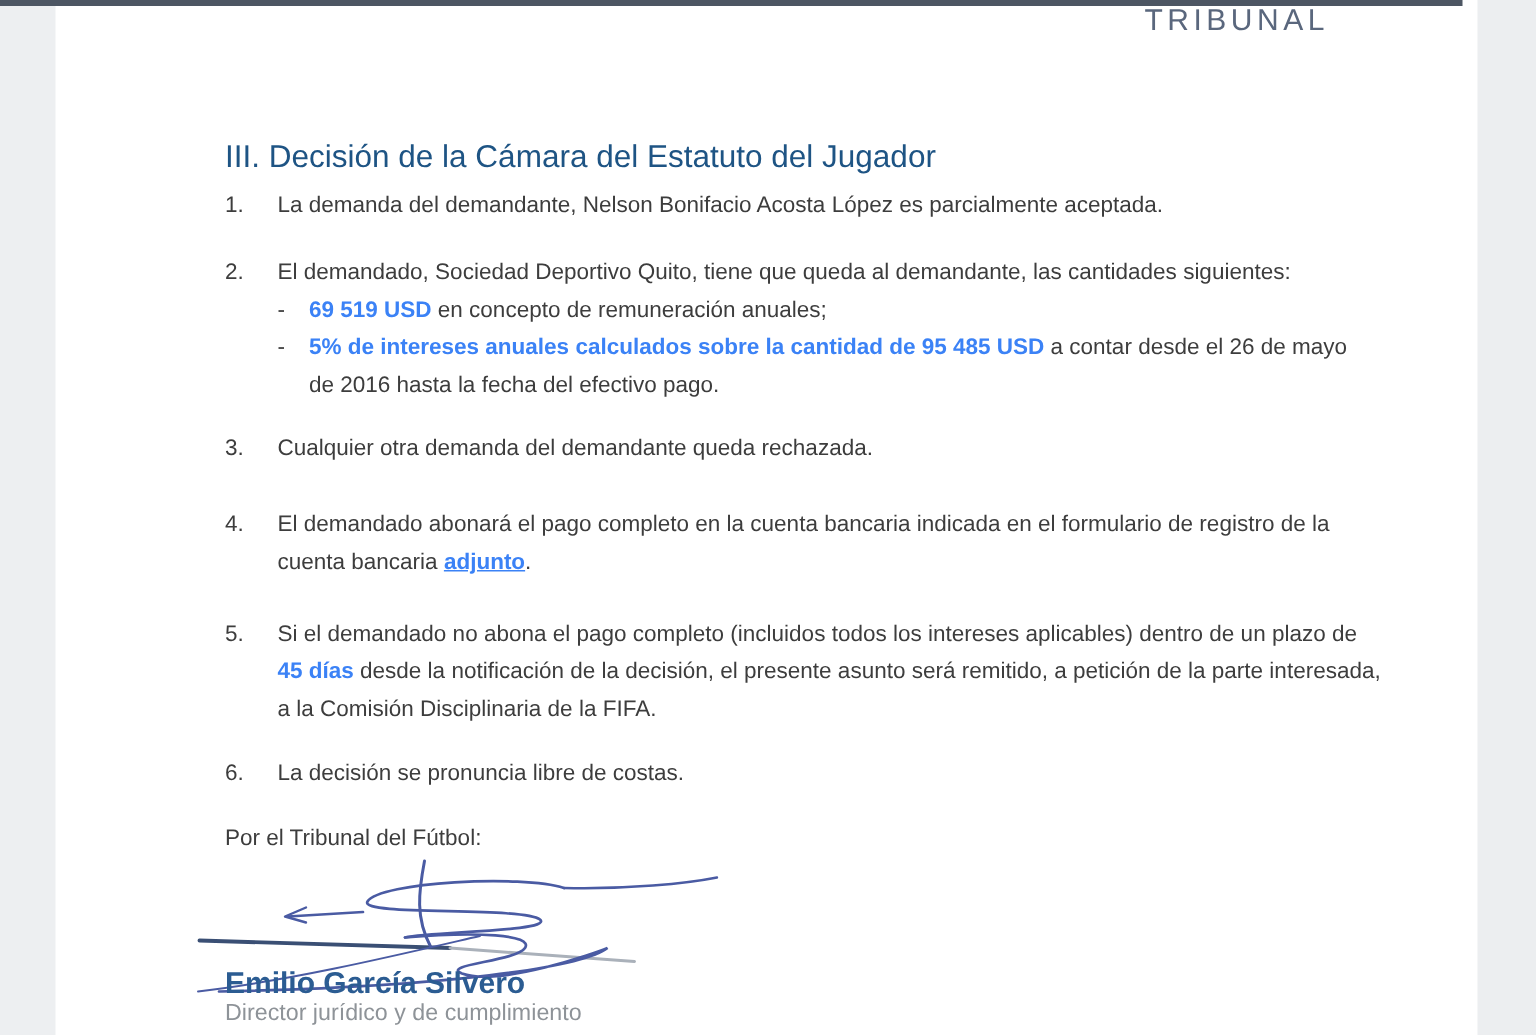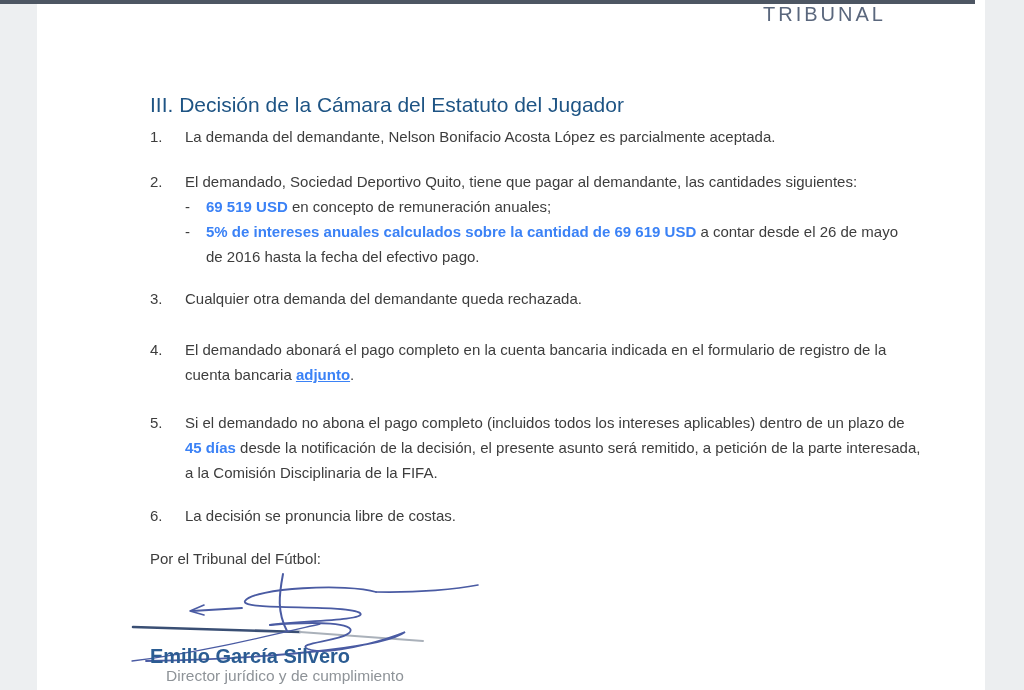--- a/index.html
+++ b/index.html
@@ -49,21 +49,21 @@
   .closing{
     position:absolute;left:150px;top:546px;
     font-size:15px;line-height:25px;color:var(--body);
   }
   .signature{position:absolute;left:118px;top:563px;width:470px;height:108px;}
   .signer-name{
     position:absolute;left:150px;top:645px;
     font-size:20px;font-weight:700;color:var(--name);
   }
   .signer-title{
-    position:absolute;left:166px;top:667px;
+    position:absolute;left:150px;top:667px;
     font-size:15.5px;color:var(--title-gray);
   }
 </style>
 </head>
 <body>
 
 <div class="edge-left"></div>
 <div class="edge-right"></div>
 <div class="topbar"></div>
 
@@ -73,30 +73,30 @@
 
 <div class="item" style="top:124px">
     <div class="row">
       <span class="num">1.</span>
       <div class="itext"><span>La demanda del demandante, Nelson Bonifacio Acosta López es parcialmente aceptada.</span></div>
     </div>
   </div>
 <div class="item" style="top:169px">
     <div class="row">
       <span class="num">2.</span>
-      <div class="itext"><span>El demandado, Sociedad Deportivo Quito, tiene que pagar al demandante, las cantidades siguientes:</span></div>
+      <div class="itext"><span>El demandado, Sociedad Deportivo Quito, tiene que queda al demandante, las cantidades siguientes:</span></div>
     </div>
     <div class="bullets">
       <div class="bullet">
         <span class="dash">-</span>
         <span class="btext"><span class="bold">69 519 USD</span><span> en concepto de remuneración anuales;</span></span>
       </div>
       <div class="bullet">
         <span class="dash">-</span>
-        <span class="btext"><span class="bold">5% de intereses anuales calculados sobre la cantidad de 69 619 USD</span><span> a contar desde el 26 de mayo de 2016 hasta la fecha del efectivo pago.</span></span>
+        <span class="btext"><span class="bold">5% de intereses anuales calculados sobre la cantidad de 95 485 USD</span><span> a contar desde el 26 de mayo de 2016 hasta la fecha del efectivo pago.</span></span>
       </div>
     </div>
   </div>
 <div class="item" style="top:286px">
     <div class="row">
       <span class="num">3.</span>
       <div class="itext"><span>Cualquier otra demanda del demandante queda rechazada.</span></div>
     </div>
   </div>
 <div class="item" style="top:337px">

